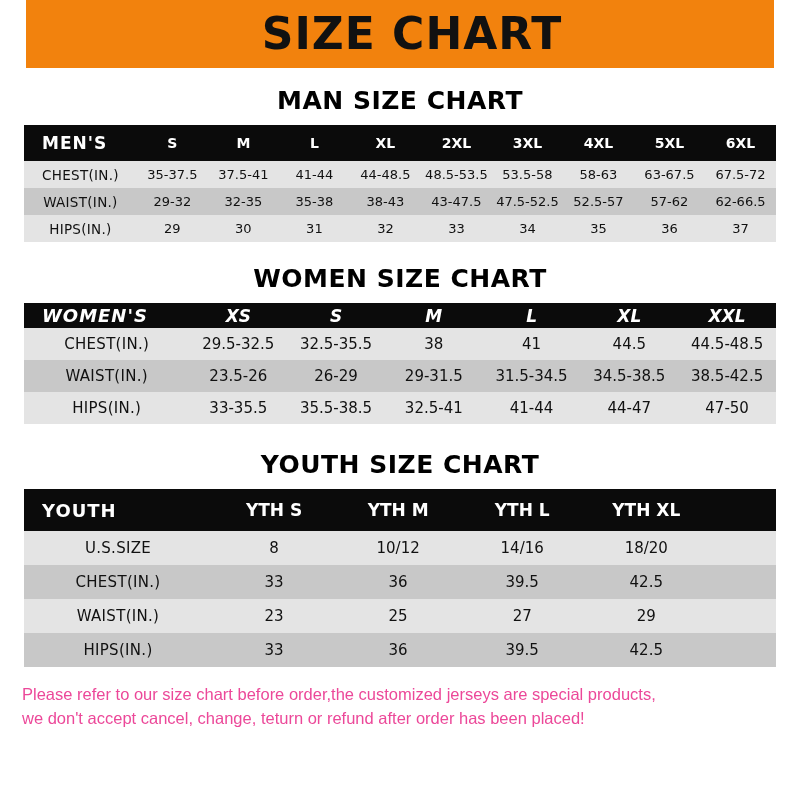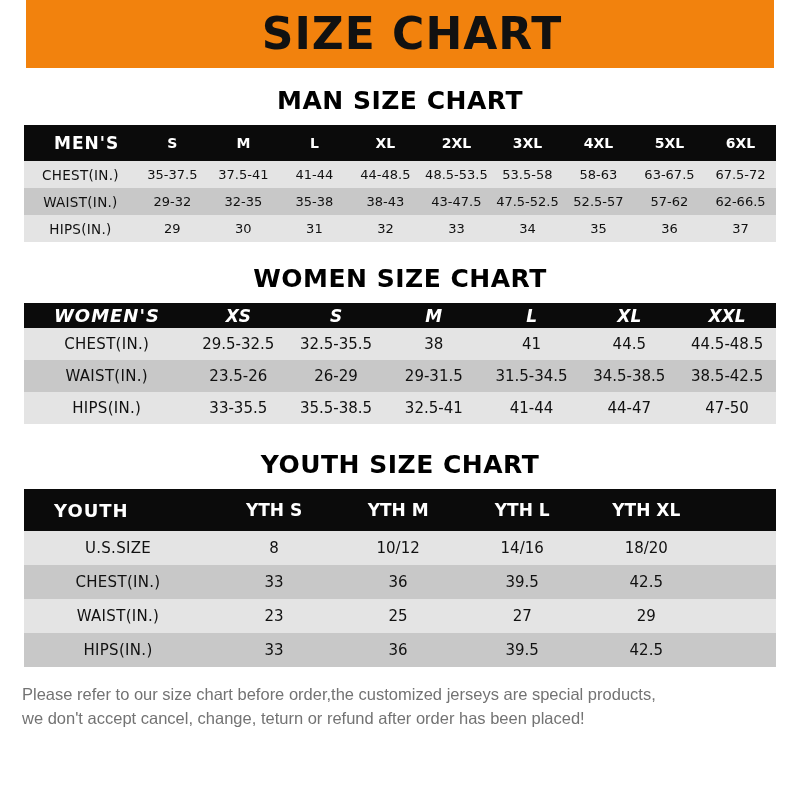--- a/index.html
+++ b/index.html
@@ -78,21 +78,21 @@
   }
   table.chart thead th {
     background: #0b0b0b;
     color: #ffffff;
     height: 36px;
     font-size: 14px;
     font-weight: bold;
   }
   table.chart thead th.rowhead {
     text-align: left;
-    padding-left: 30px;
+    padding-left: 18px;
     font-size: 17px;
     letter-spacing: 1px;
   }
   table.chart tbody td {
     height: 27px;
     font-size: 13px;
     color: #111111;
   }
   table.chart tbody td.rowhead {
     font-size: 13.5px;
@@ -108,21 +108,21 @@
   table.chart.women tbody td { height: 32px; font-size: 15px; }
   table.chart.women tbody td.rowhead { font-size: 15px; }
 
   table.chart.youth thead th { height: 42px; font-size: 17px; margin-left: 20px; }
   table.chart.youth thead th.rowhead { font-size: 18px; }
   table.chart.youth tbody td { height: 34px; font-size: 15px; }
   table.chart.youth tbody td.rowhead { font-size: 15px; }
 
   .footer-note {
     margin: 16px 22px 0 22px;
-    color: #737373;
+    color: #ec4899;
     font-family: "Liberation Sans", sans-serif;
     font-size: 16.5px;
     line-height: 1.45;
     text-align: left;
   }
   .footer-note div { white-space: nowrap; }
 </style>
 </head>
 <body>
 

